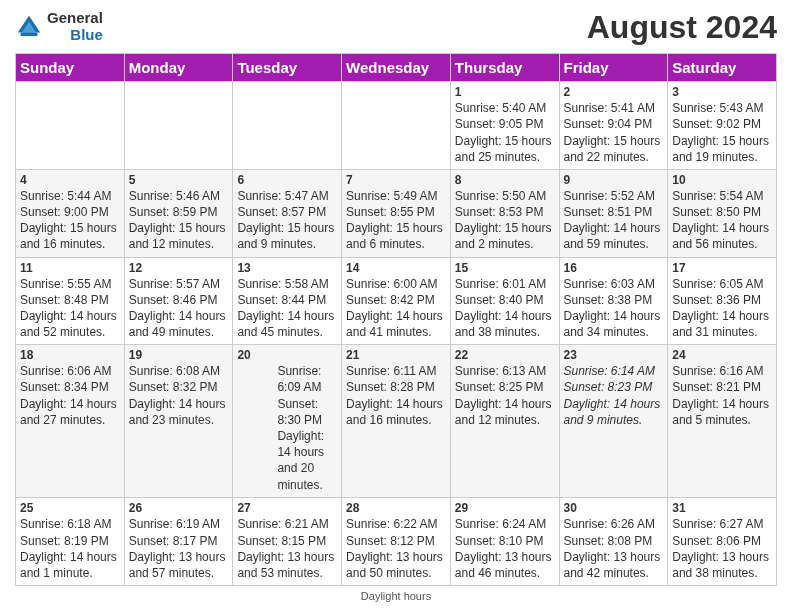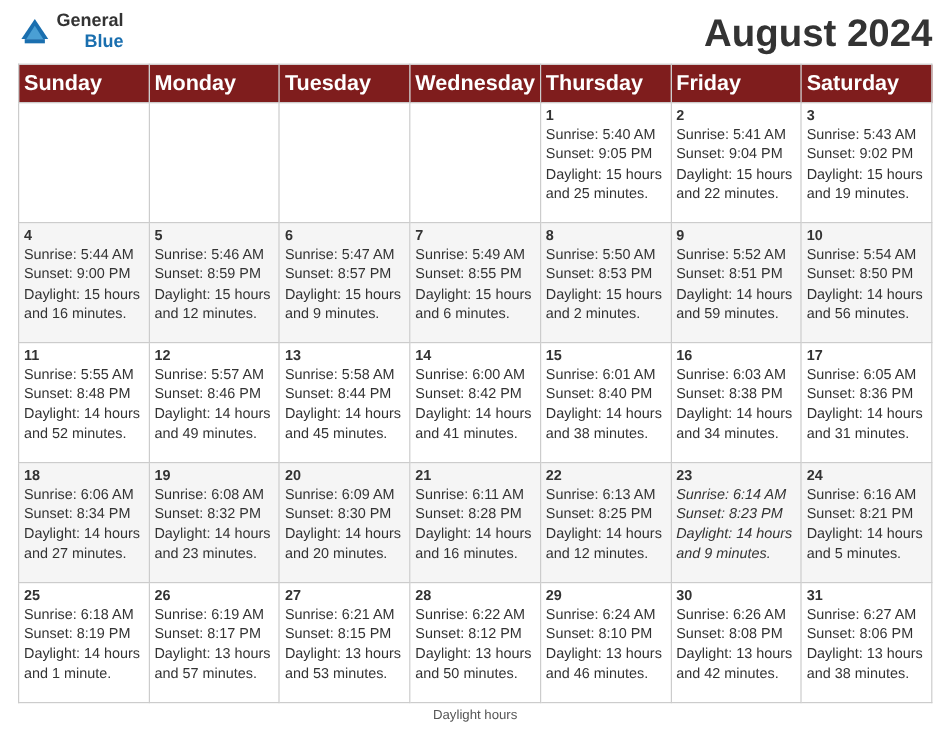--- a/index.html
+++ b/index.html
@@ -61,25 +61,25 @@
       font-size: 14px;
       color: #555;
     }
     .calendar {
       flex: 1;
       border-collapse: collapse;
       width: 100%;
       font-size: 10.5px;
     }
     .calendar th {
-      background-color: #7f1d1d;
+      background-color: #a21caf;
       color: #fff;
       padding: 5px 4px;
       text-align: left;
-      font-size: 18px;
+      font-size: 15px;
       font-weight: bold;
       border: 1px solid #ccc;
     }
     .calendar td {
       border: 1px solid #ccc;
       vertical-align: top;
       padding: 3px 4px;
       width: calc(100% / 7);
       background: #fff;
     }
@@ -263,21 +263,21 @@
 Daylight: 14 hours and 27 minutes.</div>
           </td>
           <td>
             <span class="day-number">19</span>
             <div class="day-info" style="white-space: pre-line;">Sunrise: 6:08 AM
 Sunset: 8:32 PM
 Daylight: 14 hours and 23 minutes.</div>
           </td>
           <td>
             <span class="day-number">20</span>
-            <div class="day-info" style="white-space: pre-line;">Sunrise: 6:09 AM
+            <div class="day-info" style="white-space: pre-line; margin-left: 40px;">Sunrise: 6:09 AM
 Sunset: 8:30 PM
 Daylight: 14 hours and 20 minutes.</div>
           </td>
           <td>
             <span class="day-number">21</span>
             <div class="day-info" style="white-space: pre-line;">Sunrise: 6:11 AM
 Sunset: 8:28 PM
 Daylight: 14 hours and 16 minutes.</div>
           </td>
           <td>

